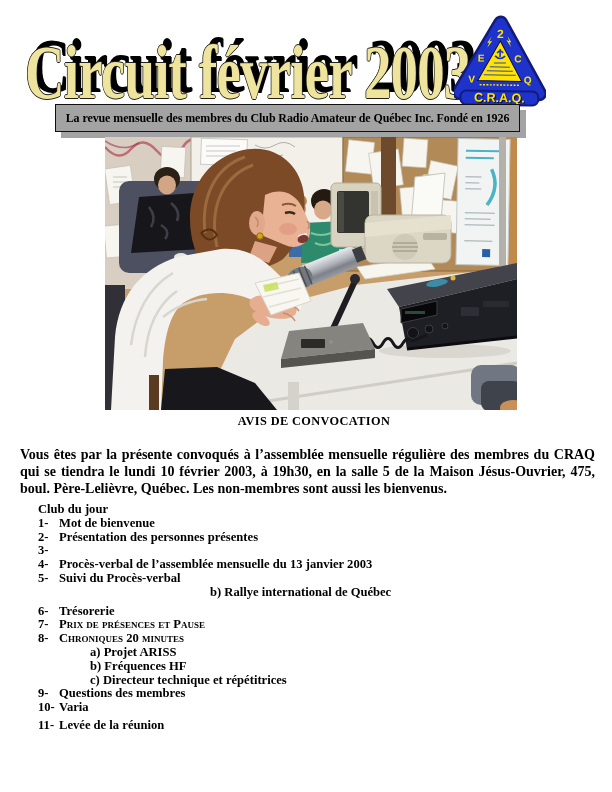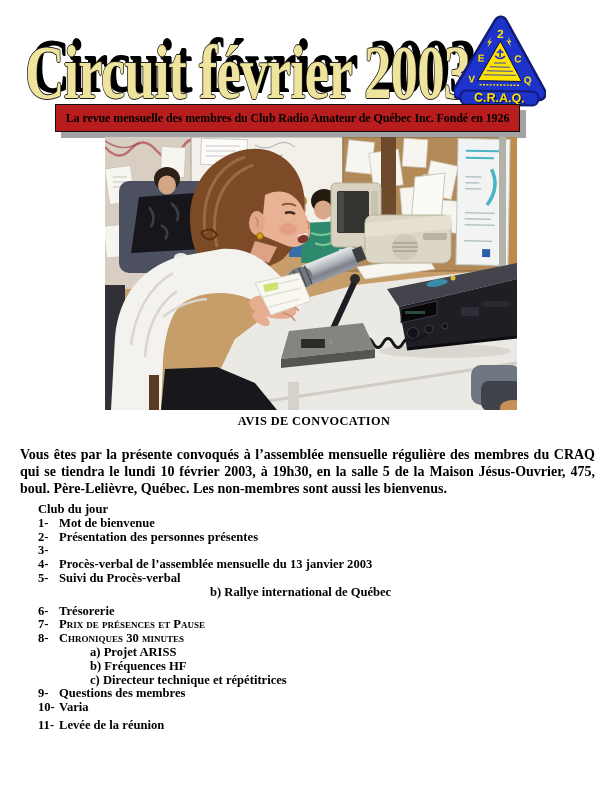--- a/index.html
+++ b/index.html
@@ -17,21 +17,21 @@
       1px 0 0 #23201a,-1px 0 0 #23201a,0 1px 0 #23201a,0 -1px 0 #23201a,
       7px -7px 0 #000,8px -6px 0 #000;
   }
 
   
   #logo{left:454px;top:15px;width:92px;height:93px;}
 
   
   #banner{
     left:55px;top:104px;width:463px;height:26px;
-    background:#b91c1c;border:1.5px solid #101010;
+    background:#a3a3a3;border:1.5px solid #101010;
     box-shadow:6px 6px 0 #a3a3a3;
     display:flex;align-items:center;justify-content:center;
     font-weight:bold;font-size:12px;letter-spacing:-0.1px;white-space:nowrap;
   }
 
   
   #photo{left:105px;top:137px;width:412px;height:273px;overflow:hidden;background:#c79e6a;}
 
   
   #caption{left:0;right:0;top:414px;text-align:center;font-weight:bold;
@@ -309,21 +309,21 @@
   <div class="agenda-line gap5">
     <span class="num">6-</span>
     <span>Trésorerie</span>
   </div>
   <div class="agenda-line">
     <span class="num">7-</span>
     <span class="sc">Prix de présences et Pause</span>
   </div>
   <div class="agenda-line">
     <span class="num">8-</span>
-    <span class="sc">Chroniques 30 minutes</span>
+    <span class="sc">Chroniques 20 minutes</span>
   </div>
   <div class="agenda-line sub8">a) Projet ARISS</div>
   <div class="agenda-line sub8">b) Fréquences HF</div>
   <div class="agenda-line sub8">c) Directeur technique et répétitrices</div>
   <div class="agenda-line">
     <span class="num">9-</span>
     <span>Questions des membres</span>
   </div>
   <div class="agenda-line">
     <span class="num">10-</span>

